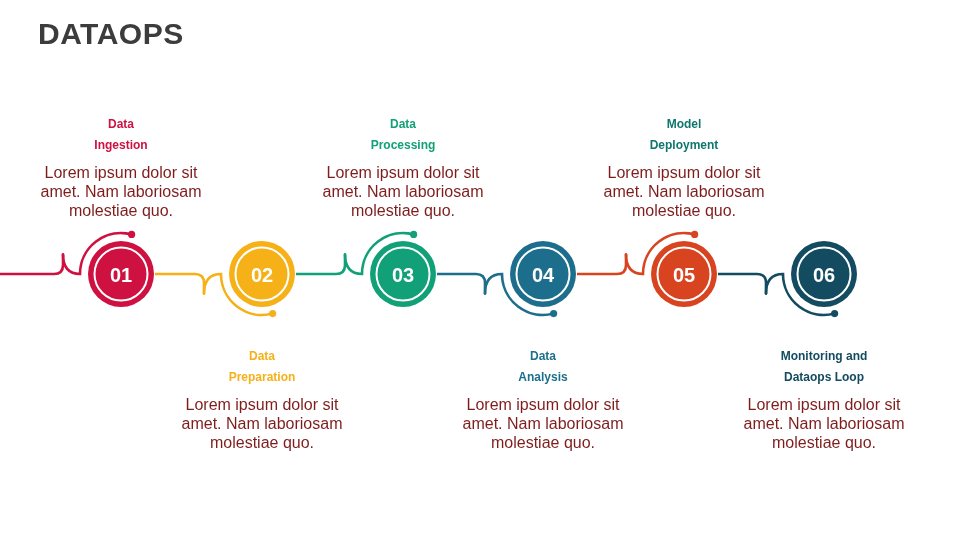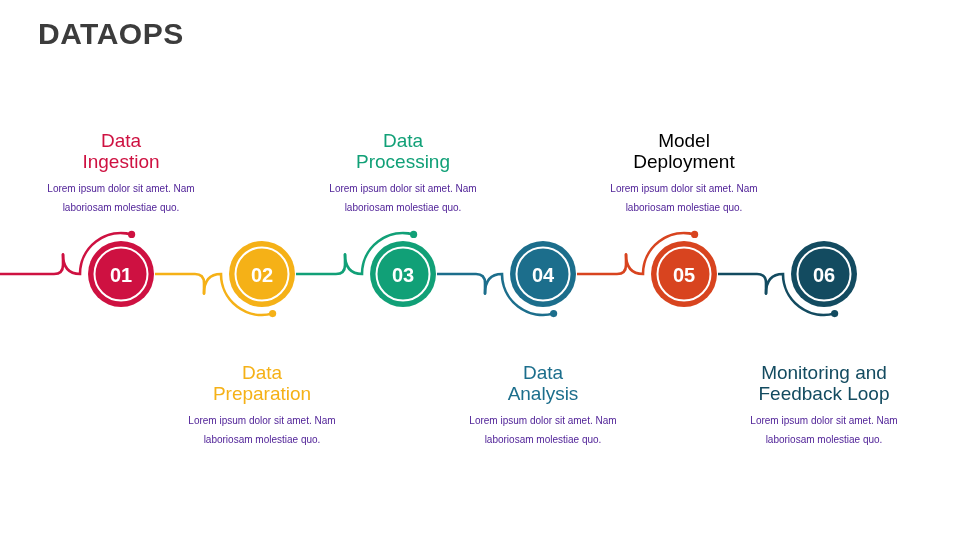--- a/index.html
+++ b/index.html
@@ -55,30 +55,30 @@
     height: 540px;
   }
 
   
   .step-text {
     position: absolute;
     width: 200px;
     text-align: center;
   }
   .step-heading {
-    font-size: 19px;
-    font-weight: normal;
+    font-size: 12px;
+    font-weight: bold;
     line-height: 21px;
-    margin: 16px 0 7px 0;
+    margin: 0 0 7px 0;
     white-space: pre-line;
   }
   .step-body {
-    font-size: 10px;
+    font-size: 16px;
     font-weight: normal;
-    color: #4c1d95;
+    color: #7f1d1d;
     line-height: 19px;
     margin: 4px;
   }
 
   
   .num-label {
     font-family: "Liberation Sans", sans-serif;
     font-size: 20px;
     font-weight: bold;
     fill: #ffffff;
@@ -153,24 +153,24 @@
         <div class="step-heading" style="color: rgb(17, 160, 119);">Data
 Processing</div>
         <div class="step-body">Lorem ipsum dolor sit amet. Nam laboriosam molestiae quo.</div>
       </div>
       <div class="step-text" style="left: 443px; top: 346px;">
         <div class="step-heading" style="color: rgb(28, 110, 140);">Data
 Analysis</div>
         <div class="step-body">Lorem ipsum dolor sit amet. Nam laboriosam molestiae quo.</div>
       </div>
       <div class="step-text" style="left: 584px; top: 114px;">
-        <div class="step-heading" style="color: #000000;">Model
+        <div class="step-heading" style="color: #0f766e;">Model
 Deployment</div>
         <div class="step-body">Lorem ipsum dolor sit amet. Nam laboriosam molestiae quo.</div>
       </div>
       <div class="step-text" style="left: 724px; top: 346px;">
         <div class="step-heading" style="color: rgb(19, 75, 96);">Monitoring and
-Feedback Loop</div>
+Dataops Loop</div>
         <div class="step-body">Lorem ipsum dolor sit amet. Nam laboriosam molestiae quo.</div>
       </div>
     </div>
 
 </div>
 
 </body></html>

